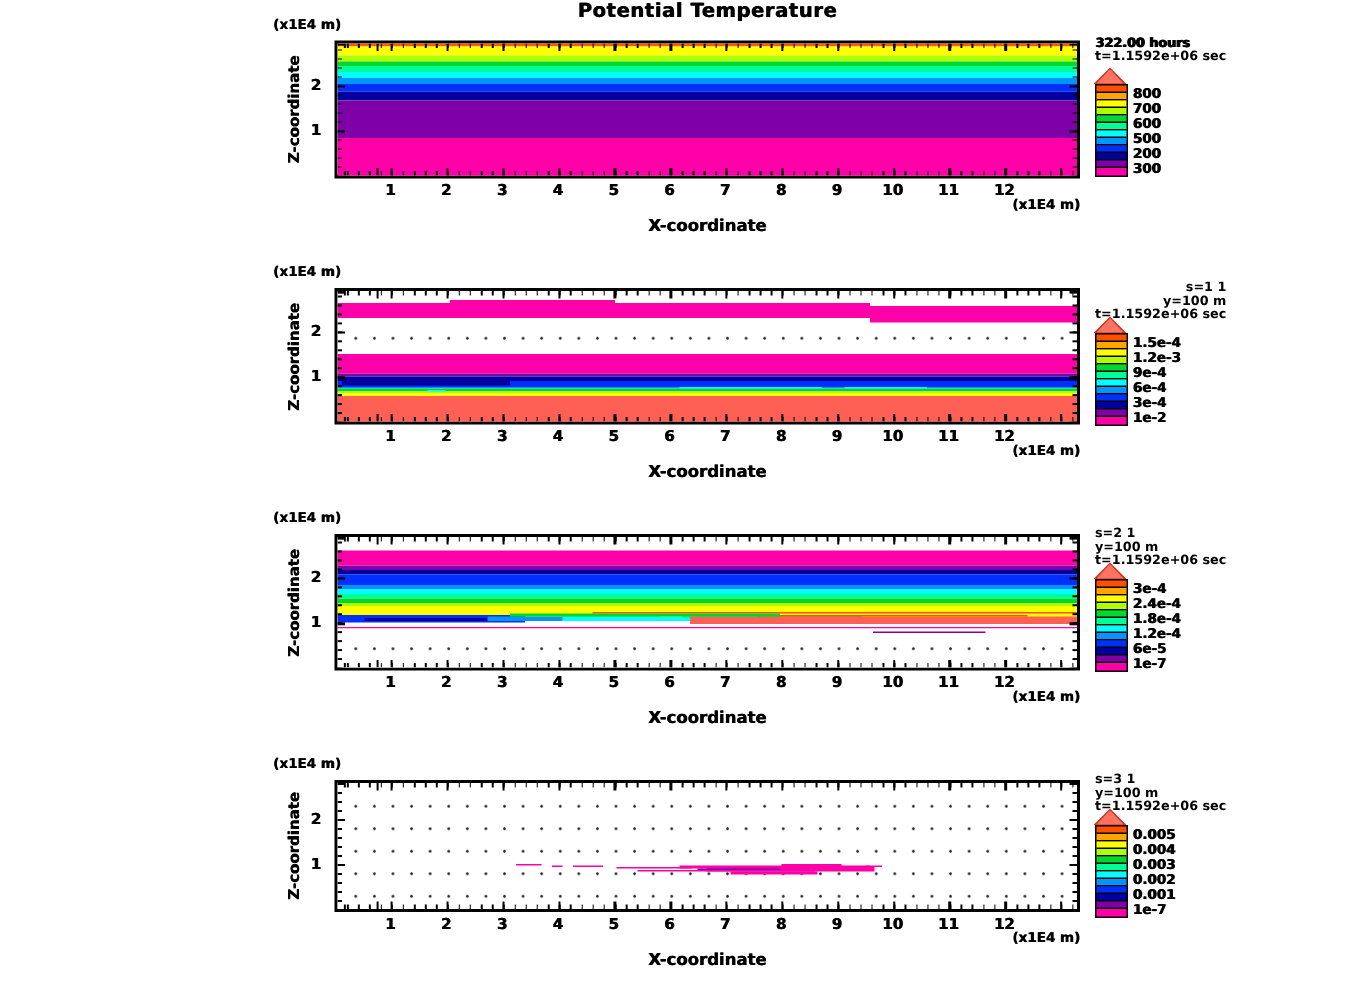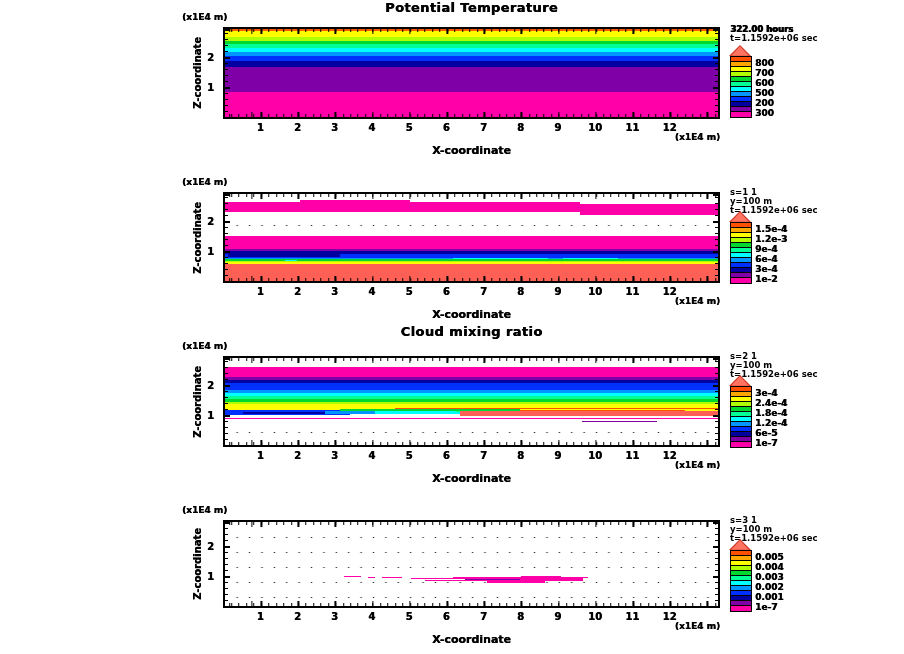--- a/index.html
+++ b/index.html
@@ -148,21 +148,21 @@
     <div class="xtick" style="left: 397px; top: 286px; width: 24px;">5</div>
     <div class="xtick" style="left: 434.2px; top: 286px; width: 24px;">6</div>
     <div class="xtick" style="left: 471.4px; top: 286px; width: 24px;">7</div>
     <div class="xtick" style="left: 508.6px; top: 286px; width: 24px;">8</div>
     <div class="xtick" style="left: 545.8px; top: 286px; width: 24px;">9</div>
     <div class="xtick" style="left: 583px; top: 286px; width: 24px;">10</div>
     <div class="xtick" style="left: 620.2px; top: 286px; width: 24px;">11</div>
     <div class="xtick" style="left: 657.4px; top: 286px; width: 24px;">12</div>
     <div class="unit" style="left: 668px; top: 296px; width: 52px; text-align: right;">(x1E4 m)</div>
     <div class="xlabel" style="left: 223px; top: 308px; width: 497px;">X-coordinate</div>
-    <div class="leghead" style="left: 730px; top: 188px;">
+    <div class="leghead" style="left: 730px; top: 188px; text-align: right;">
       <div>s=1 1</div>
       <div>y=100 m</div>
       <div>t=1.1592e+06 sec</div>
     </div>
     <div class="tri-outer" style="left: 729px; top: 211px;">
       <div class="tri-inner" style="left: 2px; top: 1.2px;"></div>
     </div>
     <div class="cbar" style="left: 730px; top: 222px;">
       <div class="cbox" style="background: rgb(255, 80, 0);"></div>
       <div class="cbox" style="background: rgb(255, 165, 0);"></div>
@@ -176,21 +176,20 @@
       <div class="cbox" style="background: rgb(0, 0, 160);"></div>
       <div class="cbox" style="background: rgb(128, 0, 168);"></div>
       <div class="cbox" style="background: rgb(255, 0, 168);"></div>
     </div>
     <div class="leglab" style="left: 755px; top: 224px;">1.5e-4</div>
     <div class="leglab" style="left: 755px; top: 234px;">1.2e-3</div>
     <div class="leglab" style="left: 755px; top: 244px;">9e-4</div>
     <div class="leglab" style="left: 755px; top: 254px;">6e-4</div>
     <div class="leglab" style="left: 755px; top: 264px;">3e-4</div>
     <div class="leglab" style="left: 755px; top: 274px;">1e-2</div>
-    <div class="title" style="left: 223px; top: 324px; width: 497px;">Cloud mixing ratio</div>
     <div class="unit" style="left: 182px; top: 341px;">(x1E4 m)</div>
     <div class="zlabel" style="left: 197px; top: 401.5px;">Z-coordinate</div>
     <div class="ztick" style="left: 196px; top: 380px;">2</div>
     <div class="ztick" style="left: 196px; top: 410px;">1</div>
     <div class="plot" style="left: 223px; top: 356px; width: 497px; height: 91px;">
       <div class="bands">
         <div class="band" style="height: 9px; background: rgb(255, 255, 255);"></div>
         <div class="band" style="height: 10px; background: rgb(255, 0, 168);"></div>
         <div class="band" style="height: 3px; background: rgb(128, 0, 168);"></div>
         <div class="band" style="height: 3px; background: rgb(0, 0, 160);"></div>

